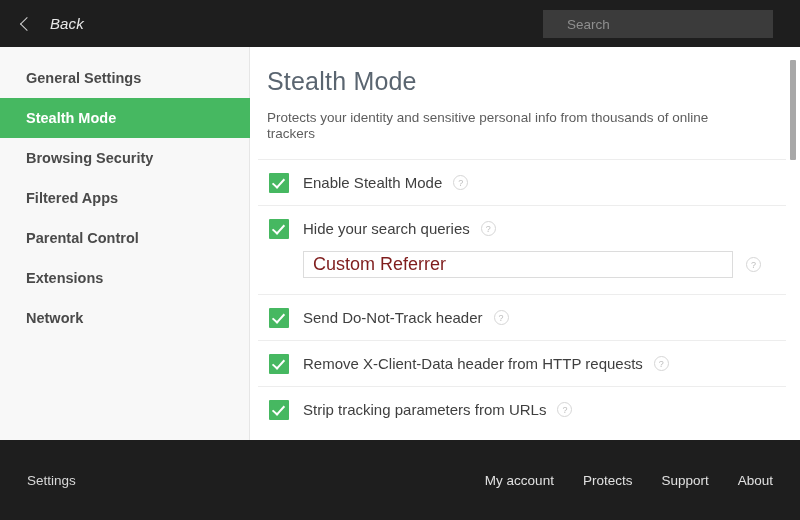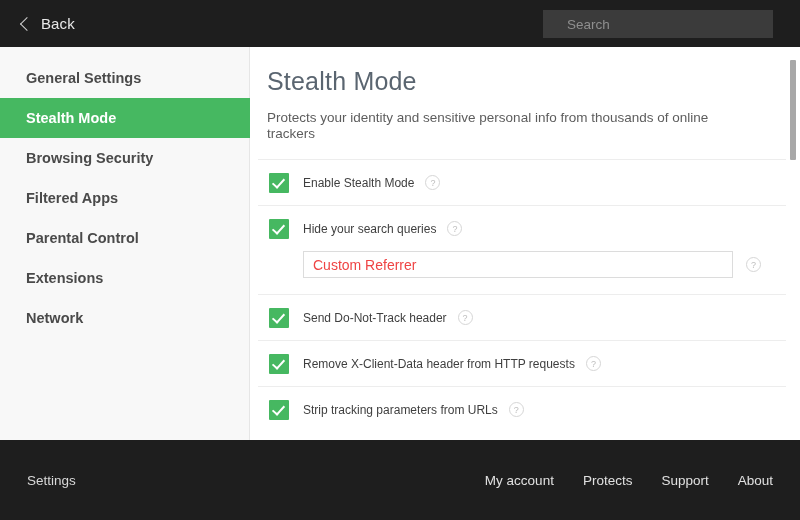--- a/index.html
+++ b/index.html
@@ -26,24 +26,25 @@
     height: 47px;
     background: #1e1e1e;
     flex: 0 0 47px;
     display: flex;
     align-items: center;
     position: relative;
   }
   .back-btn {
     display: flex;
     align-items: center;
-    gap: 9px;
+    gap: 18px;
     margin-left: 22px;
     cursor: pointer;
     user-select: none;
+    font-style: italic;
   }
   .back-chevron {
     display: block;
     width: 9px;
     height: 9px;
     border-left: 1.6px solid #cfcfcf;
     border-bottom: 1.6px solid #cfcfcf;
     transform: rotate(45deg);
     margin-top: 0px;
   }
@@ -161,21 +162,21 @@
     position: absolute;
     left: 6px;
     top: 3px;
     width: 5px;
     height: 10px;
     border-right: 2.4px solid #ffffff;
     border-bottom: 2.4px solid #ffffff;
     transform: rotate(42deg);
   }
   .row-label {
-    font-size: 12px;
+    font-size: 15px;
     color: #3f3f3f;
     margin-left: 14px;
     white-space: nowrap;
   }
   .help {
     width: 15px;
     height: 15px;
     flex: 0 0 15px;
     border: 1px solid #d6d6d6;
     border-radius: 50%;
@@ -197,22 +198,22 @@
     width: 430px;
     height: 27px;
     border: 1px solid #dcdcdc;
     box-sizing: border-box;
     background: #fff;
     display: flex;
     align-items: center;
     cursor: text;
   }
   .text-input .ph {
-    color: #ef4444;
-    font-size: 14px;
+    color: #7f1d1d;
+    font-size: 18px;
     padding-left: 9px;
   }
   .row-sub .help {
     margin-left: 13px;
   }
 
   
   .scrollbar-track {
     position: absolute;
     right: 0px;

